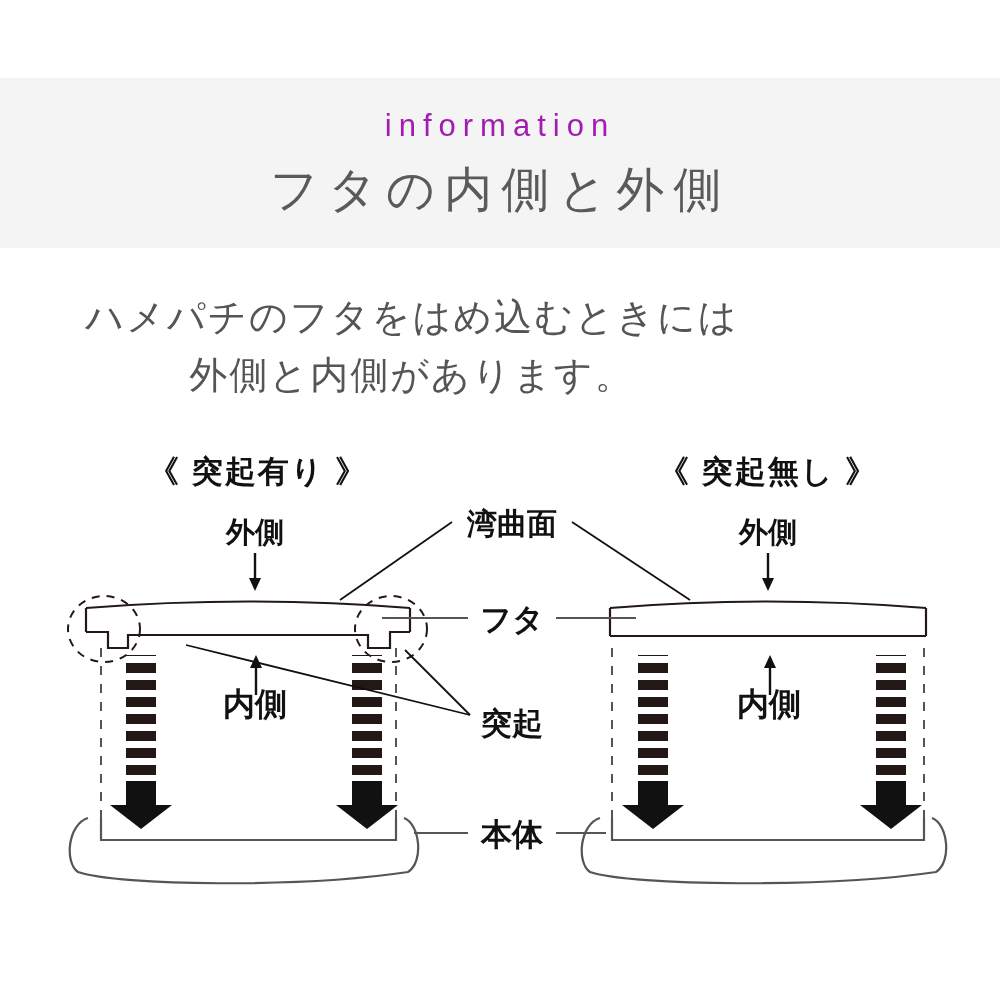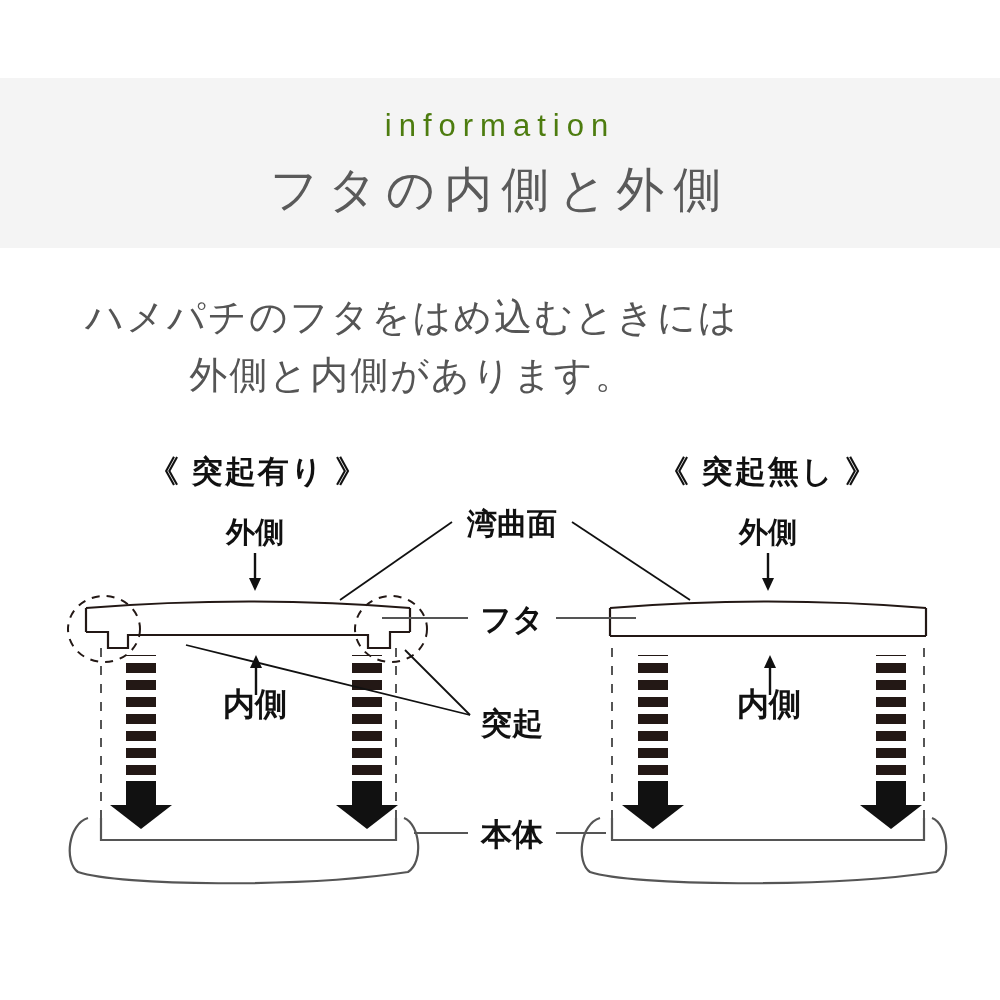--- a/index.html
+++ b/index.html
@@ -30,21 +30,21 @@
     background: #f4f4f4;
   }
   .header-eyebrow {
     position: absolute;
     left: 0;
     top: 108px;
     width: 1000px;
     text-align: center;
     font-size: 31px;
     letter-spacing: 7px;
-    color: #4d7c0f;
+    color: #a21caf;
     font-weight: 400;
   }
   .header-title {
     position: absolute;
     left: 0;
     top: 158px;
     width: 1000px;
     text-align: center;
     font-size: 48px;
     letter-spacing: 9px;

